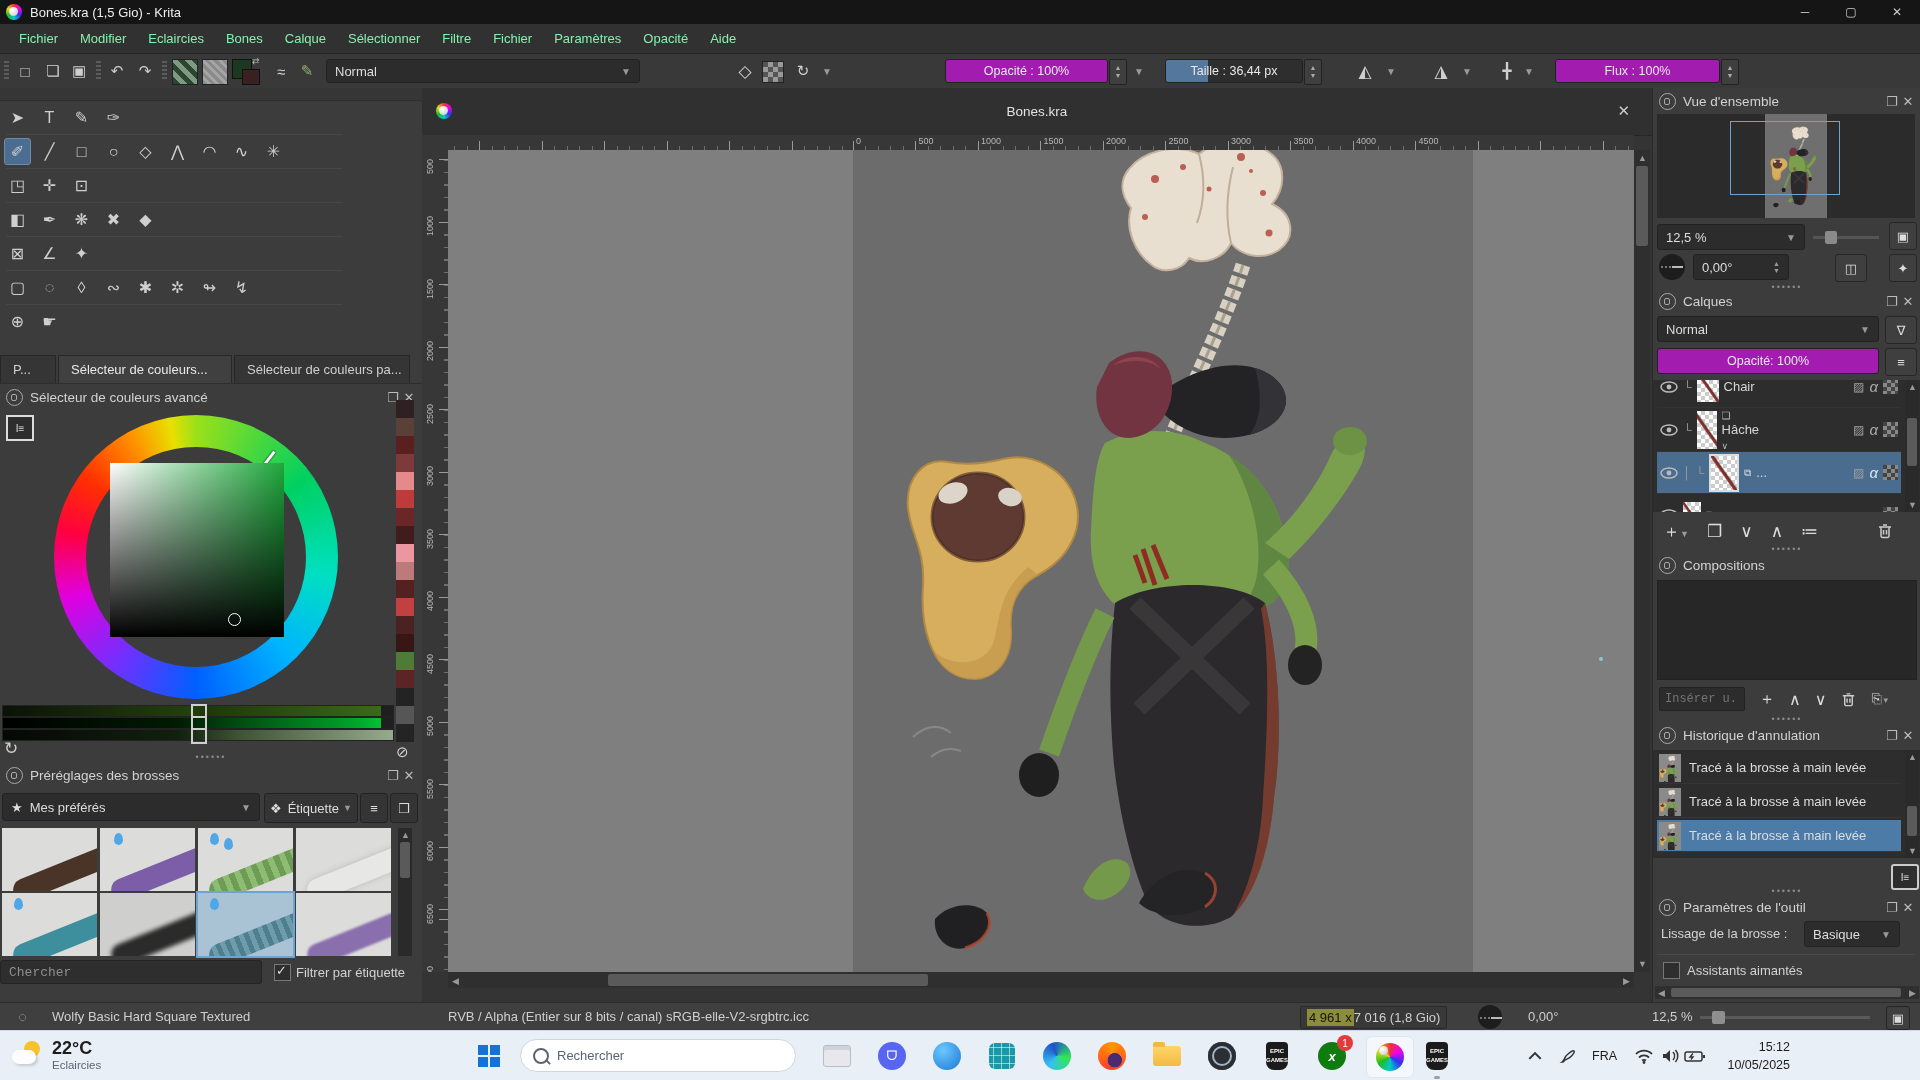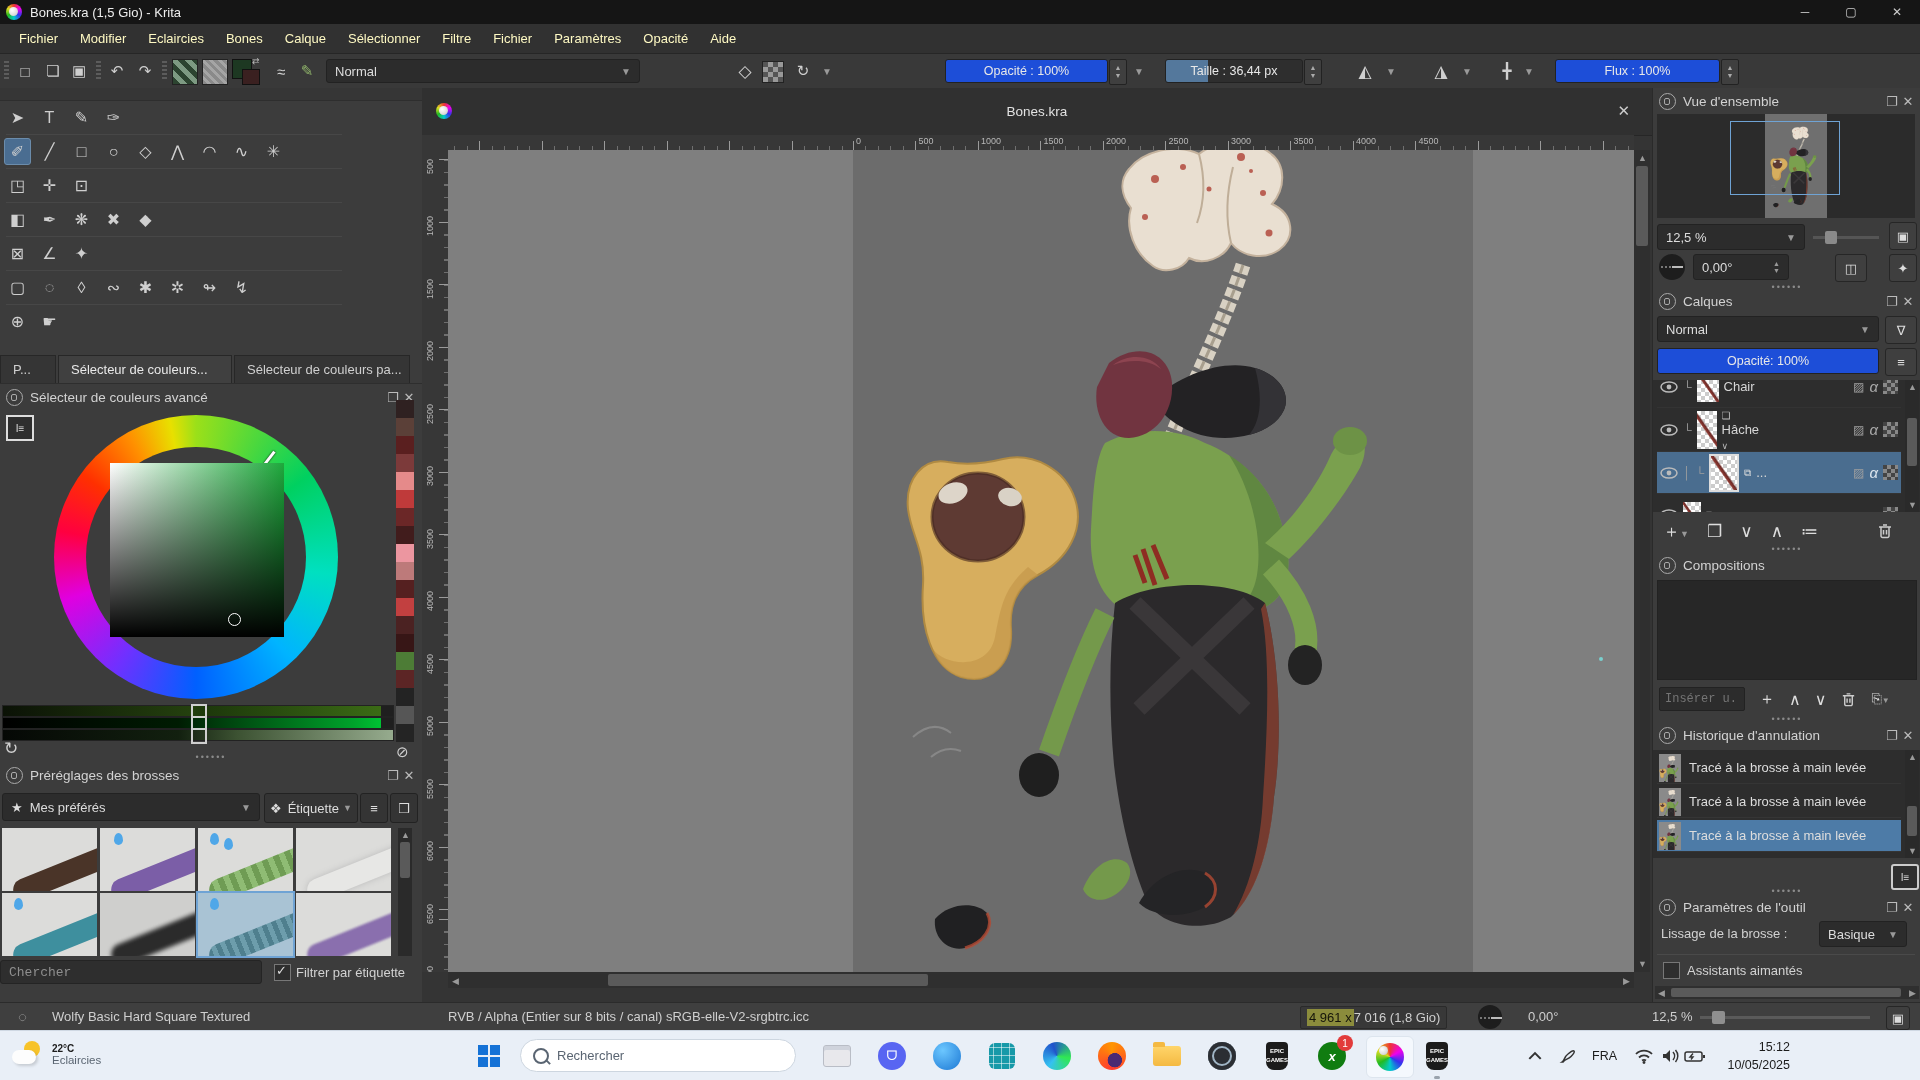--- a/index.html
+++ b/index.html
@@ -6,21 +6,21 @@
     font-family:"Liberation Sans",sans-serif;color:#d6d6d6;font-size:13px;-webkit-font-smoothing:antialiased;}
   .abs{position:absolute}
   
   #titlebar{position:absolute;left:0;top:0;width:1920px;height:24px;background:#151515;color:#eee;display:flex;align-items:center;}
   #titlebar .ball{margin:0 8px 0 6px}
   .ball{width:16px;height:16px;border-radius:50%;background:conic-gradient(#e33,#e0e,#33e,#0cc,#2b2,#dd2,#e33);position:relative;display:inline-block;flex:none}
   .ball::after{content:"";position:absolute;left:3px;top:3px;width:9px;height:9px;border-radius:50%;background:radial-gradient(circle at 35% 35%,#fff,#ddd 60%,#bbb)}
   #wincontrols{position:absolute;right:0;top:0;height:24px;display:flex}
   #wincontrols span{width:46px;height:24px;display:flex;align-items:center;justify-content:center;color:#ccc;font-size:12px}
   #menubar{position:absolute;left:0;top:24px;width:1920px;height:30px;background:#313131;border-bottom:1px solid #262626;display:flex;align-items:center;gap:4px;padding-left:10px;box-sizing:border-box}
-  .menu-item{padding:4px 9px;color:#fef9c3}
+  .menu-item{padding:4px 9px;color:#86efac}
   #toolbar{position:absolute;left:0;top:54px;width:1920px;height:34px;background:#393939;border-bottom:1px solid #282828}
   .grip{position:absolute;top:7px;width:5px;height:20px;background:repeating-linear-gradient(180deg,#5c5c5c 0 2px,transparent 2px 4px)}
   .tbtn{position:absolute;top:4px;width:26px;height:26px;display:flex;align-items:center;justify-content:center;color:#cfcfcf;font-size:15px;border-radius:3px}
   .combo{position:absolute;background:#2c2c2c;border:1px solid #222;border-radius:3px;display:flex;align-items:center;padding:0 8px;box-sizing:border-box;color:#ddd}
   .combo .arr{margin-left:auto;color:#999;font-size:10px}
   .sliderbox{position:absolute;top:5px;height:24px;border:1px solid #222;border-radius:3px;color:#e8e8e8;display:flex;align-items:center;justify-content:center;font-size:12.5px;box-sizing:border-box}
   .spin{position:absolute;top:5px;width:16px;height:24px;background:#3f3f3f;border:1px solid #222;border-radius:2px;display:flex;flex-direction:column;align-items:center;justify-content:center;color:#aaa;font-size:7px;line-height:8px}
   .caret{position:absolute;top:12px;color:#9a9a9a;font-size:10px}
   .swatchbox{position:absolute;top:5px;width:24px;height:24px;border:1px solid #222}
   
@@ -91,21 +91,21 @@
   .sthumb{position:absolute;background:#5a5a5a;border-radius:2px}
   .speck{position:absolute;width:4px;height:4px;border-radius:50%;background:#7ad0cf}
   
   #ovpreview{position:absolute;left:4px;top:26px;width:258px;height:104px;background:#2b2b2b;overflow:hidden}
   .ovband{position:absolute;left:108px;top:0;width:62px;height:104px;background:#6f6f6f}
   .ovrect{position:absolute;left:73px;top:7px;width:108px;height:72px;border:1px solid #6fa3d4}
   .dial{width:26px;height:26px;border-radius:50%;background:#1d1d1d;position:relative}
   .dial::after{content:"";position:absolute;left:13px;top:12px;width:11px;height:2px;background:#bbb}
   .dial::before{content:"";position:absolute;left:2px;top:12px;width:22px;height:2px;background:repeating-linear-gradient(90deg,#777 0 2px,transparent 2px 4px)}
   .iconbtn{position:absolute;background:#3f3f3f;border:1px solid #262626;border-radius:3px;color:#ddd;display:flex;align-items:center;justify-content:center}
-  .bluefill{background:#1d4ed8}
+  .bluefill{background:#a21caf}
   .layerrow{position:absolute;left:4px;width:244px;height:42px;display:flex;align-items:center;gap:5px;border-bottom:1px solid #333;background:#2d2d2d;box-sizing:border-box;padding:0 3px}
   .layerrow.sel{background:#4a6d8f}
   .lthumb{width:26px;height:34px;background:#fff;background-image:linear-gradient(45deg,#ccc 25%,transparent 25%,transparent 75%,#ccc 75%),linear-gradient(45deg,#ccc 25%,transparent 25%,transparent 75%,#ccc 75%);background-size:8px 8px;background-position:0 0,4px 4px;position:relative;flex:none}
   .lthumb::after{content:"";position:absolute;inset:0;background:linear-gradient(55deg,transparent 44%,#8c3a33 47%,#6e2a26 52%,transparent 56%)}
   .licon{color:#9f9f9f;font-size:12px}
   .lalpha{font-size:15px;color:#aaa;font-style:italic}
   .lchecker{width:15px;height:15px;background-image:linear-gradient(45deg,#888 25%,transparent 25%,transparent 75%,#888 75%),linear-gradient(45deg,#888 25%,transparent 25%,transparent 75%,#888 75%);background-size:8px 8px;background-position:0 0,4px 4px;background-color:#444}
   .vsb{position:absolute;width:14px;background:#2a2a2a}
   .eyeicon{width:18px;height:12px;flex:none}
   .undorow{position:absolute;left:4px;width:244px;height:32px;display:flex;align-items:center;gap:8px;background:#2d2d2d;border-bottom:1px solid #353535;box-sizing:border-box;padding:0 2px;font-size:13px;color:#ddd}
@@ -764,21 +764,21 @@
 
     <div class="splitdots" style="top:800px">••••••</div>
 
     <div class="dockhead" style="top:808px">
       <span class="lockicon"></span>
       <span>Paramètres de l'outil</span>
       <span class="dkbtn sp" style="margin-right:20px">❐</span>
       <span class="dkbtn abs" style="right:4px">✕</span>
     </div>
     <span class="abs" style="left:8px;top:838px;color:#d2d2d2">Lissage de la brosse :</span>
-    <div class="combo" style="left:166px;top:833px;width:88px;height:26px">
+    <div class="combo" style="left:151px;top:833px;width:96px;height:26px">
       <span>Basique</span>
         <span class="arr">▼</span>
     </div>
     <div class="abs" style="left:4px;top:866px;width:258px;height:1px;background:#4a4a4a"></div>
     <span class="checkbox abs" style="left:10px;top:874px"></span>
     <span class="abs" style="left:34px;top:875px;color:#d2d2d2">Assistants aimantés</span>
     <div class="abs" style="left:2px;top:898px;width:264px;height:13px;background:#2f2f2f">
       <span class="sarrow" style="left:3px;top:2px">◀</span>
       <div class="sthumb" style="left:16px;top:2px;width:230px;height:9px"></div>
       <span class="sarrow" style="right:3px;top:2px">▶</span>
@@ -803,21 +803,21 @@
   <div class="iconbtn" style="left:1886px;top:3px;width:22px;height:22px">▣</div>
 </div>
 
 <div id="taskbar">
   <div class="abs" style="left:10px;top:6px;display:flex;align-items:center;gap:8px">
     <div style="position:relative;width:34px;height:34px">
       <div class="abs" style="left:14px;top:4px;width:16px;height:16px;border-radius:50%;background:#f7c32a"></div>
       <div class="abs" style="left:2px;top:13px;width:24px;height:14px;border-radius:8px;background:#fdfdfd;box-shadow:2px 2px 3px rgba(0,0,0,.15)"></div>
     </div>
     <div>
-      <div style="font-size:10px;font-weight:bold">22°C</div>
+      <div style="font-size:18px;font-weight:bold">22°C</div>
       <div style="font-size:11.5px;color:#5a6572">Eclaircies</div>
     </div>
   </div>
 
   <div id="startbtn">
       <span></span>
       <span></span>
       <span></span>
       <span></span>
     </div>

